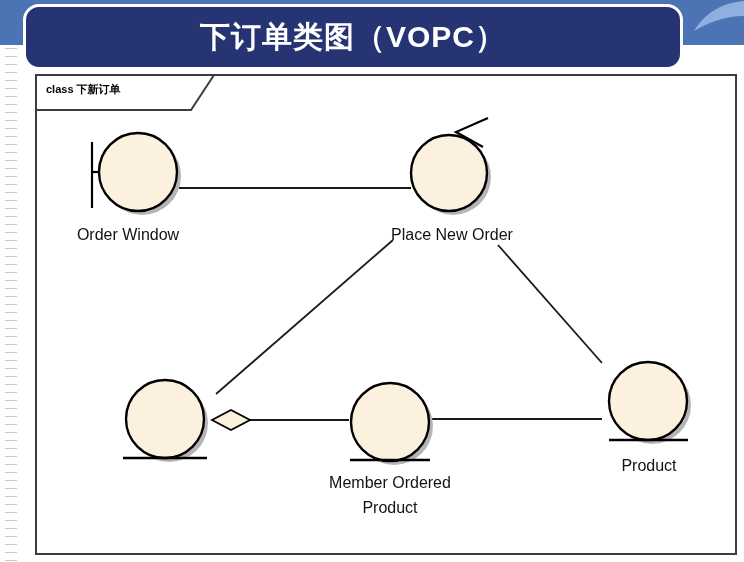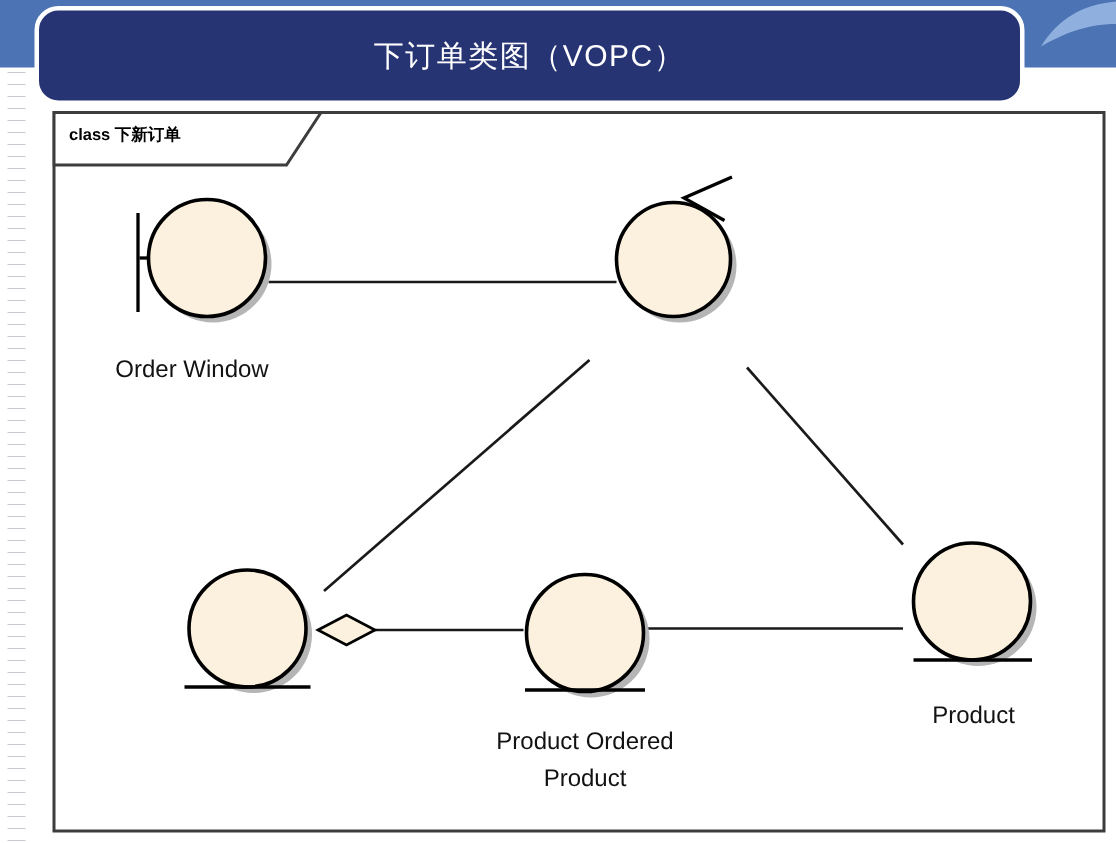--- a/index.html
+++ b/index.html
@@ -10,21 +10,21 @@
   }
   
   .top-band{position:absolute;left:0;top:0;width:744px;height:45px;background:#4C73B3;}
   .swoosh-svg{position:absolute;left:686px;top:0;width:58px;height:45px;}
   .title-box{
     position:absolute;left:23px;top:4px;width:660px;height:66px;
     box-sizing:border-box;background:#273473;border:3px solid #ffffff;
     border-radius:16px;display:flex;align-items:center;justify-content:center;
   }
   .title-text{
-    color:#ffffff;font-size:20px;font-weight:400;letter-spacing:1px;white-space:nowrap;
+    color:#ffffff;font-size:30px;font-weight:700;letter-spacing:1px;white-space:nowrap;
   }
   
   .ruled{
     position:absolute;left:5px;top:48px;width:12px;height:514px;
     background:repeating-linear-gradient(to bottom,#c7cad0 0 1px,transparent 1px 8px);
   }
   
   .frame{
     position:absolute;left:35px;top:74px;width:702px;height:481px;
     box-sizing:border-box;border:2px solid #3d3d3d;background:#ffffff;
@@ -32,21 +32,20 @@
   .tab-svg{position:absolute;left:35px;top:74px;width:182px;height:38px;}
   .tab-label{
     position:absolute;left:46px;top:82px;font-size:11px;font-weight:700;color:#000;
     white-space:nowrap;
   }
   
   .diagram-svg{position:absolute;left:0;top:0;width:744px;height:562px;}
   .node-label{
     position:absolute;font-size:16px;color:#121212;text-align:center;line-height:25px;
     white-space:nowrap;
-    margin-top:12px;
   }
   .node-label.wrap{white-space:normal;}
 </style>
 </head>
 <body>
 
 <div class="stage">
 
   <div class="top-band"></div>
   <svg class="swoosh-svg" viewBox="0 0 58 45">
@@ -102,19 +101,20 @@
     </g>
 
     <g>
       <circle cx="652" cy="405" r="39" fill="#b5b5b5"></circle>
       <circle cx="648" cy="401" r="39" fill="#FBF1DE" stroke="#000" stroke-width="2.4"></circle>
       <line x1="609" y1="440" x2="688" y2="440" stroke="#000" stroke-width="2.4"></line>
     </g>
   </svg>
 
   <div class="node-label" style="left:48px;top:222px;width:160px;">Order Window</div>
+  <div class="node-label" style="left:352px;top:222px;width:200px;">Place New Order</div>
   <div class="node-label wrap" style="left:295px;top:470px;width:190px;">
-    <div>Product Ordered</div>
+    <div>Member Ordered</div>
     <div>Product</div>
   </div>
   <div class="node-label" style="left:589px;top:453px;width:120px;">Product</div>
 
 </div>
 
 </body></html>

